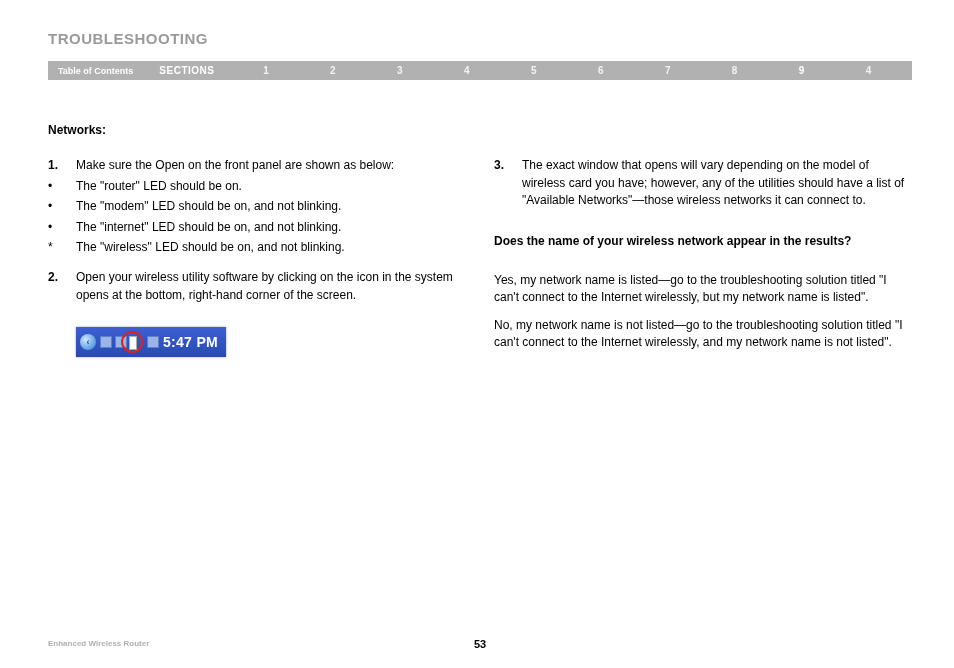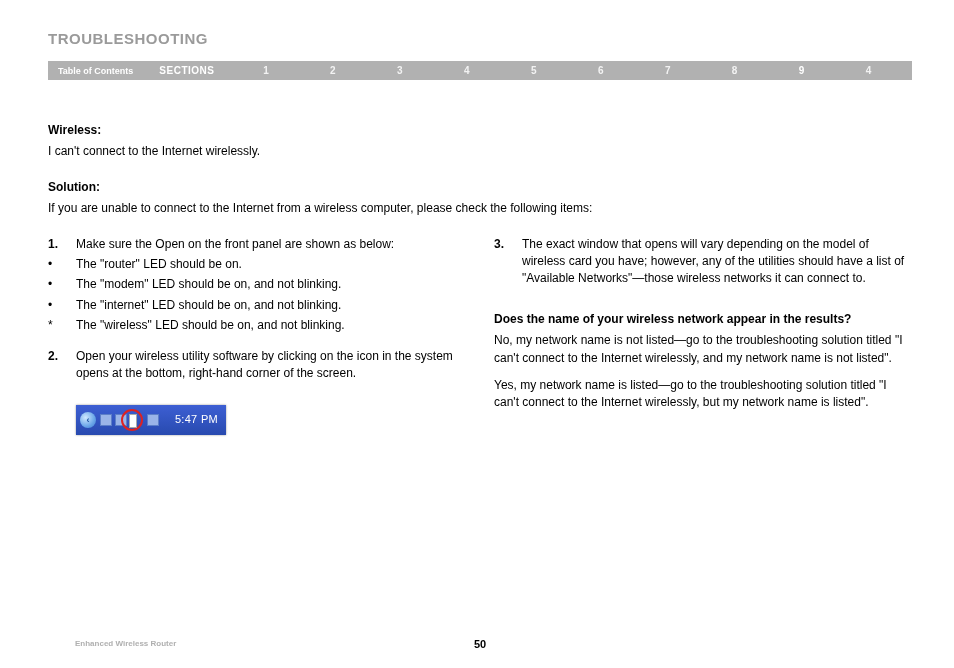--- a/index.html
+++ b/index.html
@@ -104,34 +104,35 @@
   }
   .tray-circle {
     position:absolute; left:45px; top:4px; width:22px;height:22px;
     border:2px solid #d22; border-radius:50%;
   }
   .tray-circle::after{
     content:""; position:absolute; left:6px; top:3px; width:6px;height:12px;
     background:#fff; border:1px solid #aaa;
   }
   .tray-time {
-    color:#fff; font-size:11px; margin-left:auto; margin-right:8px;
+    color:#fff; font-size:14px; margin-left:auto; margin-right:8px;
     letter-spacing:0.3px;
-  }
-  .subhead { font-weight: bold; margin-bottom: 4px; }
+    font-weight:bold;
+  }
+  .subhead { font-weight: bold; margin-bottom: 22px; }
   .para { margin-bottom: 10px; }
   .footer {
     position: absolute;
     left: 48px; right: 42px; bottom: 20px;
     display: flex;
     align-items: center;
     font-size: 8px;
     color: #b0b0b0;
   }
-  .footer-title { font-weight: bold; margin-left: 27px; }
+  .footer-title { font-weight: bold; }
   .page-num {
     position: absolute;
     left: 0; right: 0;
     text-align: center;
     font-size: 11px;
     font-weight: bold;
     color: #000;
   }
 </style>
 </head>
@@ -152,28 +153,23 @@
     <span class="sec-num">7</span>
     <span class="sec-num">8</span>
     <span class="sec-num active">9</span>
     <span class="sec-num">4</span>
   </div>
 </div>
 
 <div class="content">
 
   <div class="intro-block">
-    <div class="label-bold">Wireless:</div>
-    <div>I can't connect to the Internet wirelessly.</div>
+    <div class="label-bold">Networks:</div>
   </div>
 
-  <div class="intro-block">
-    <div class="label-bold">Solution:</div>
-    <div>If you are unable to connect to the Internet from a wireless computer, please check the following items:</div>
-  </div>
 
   <div class="cols">
     <div class="col">
 
       <div class="list-row">
         <div class="list-marker bold">1.</div>
         <div class="list-text">Make sure the Open on the front panel are shown as below:</div>
       </div>
 
       <div class="list-row">
@@ -222,24 +218,24 @@
 
       <div class="list-row">
         <div class="list-marker bold">3.</div>
         <div class="list-text">The exact window that opens will vary depending on the model of wireless card you have; however, any of the utilities should have a list of "Available Networks"—those wireless networks it can connect to.</div>
       </div>
 
       <div class="gap20"></div>
 
       <div class="subhead">Does the name of your wireless network appear in the results?</div>
 
+      <div class="para">Yes, my network name is listed—go to the troubleshooting solution titled "I can't connect to the Internet wirelessly, but my network name is listed".</div>
       <div class="para">No, my network name is not listed—go to the troubleshooting solution titled "I can't connect to the Internet wirelessly, and my network name is not listed".</div>
-      <div class="para">Yes, my network name is listed—go to the troubleshooting solution titled "I can't connect to the Internet wirelessly, but my network name is listed".</div>
 
     </div>
   </div>
 
 </div>
 
 <div class="footer">
   <span class="footer-title">Enhanced Wireless Router</span>
-  <span class="page-num">50</span>
+  <span class="page-num">53</span>
 </div>
 
 </body></html>

